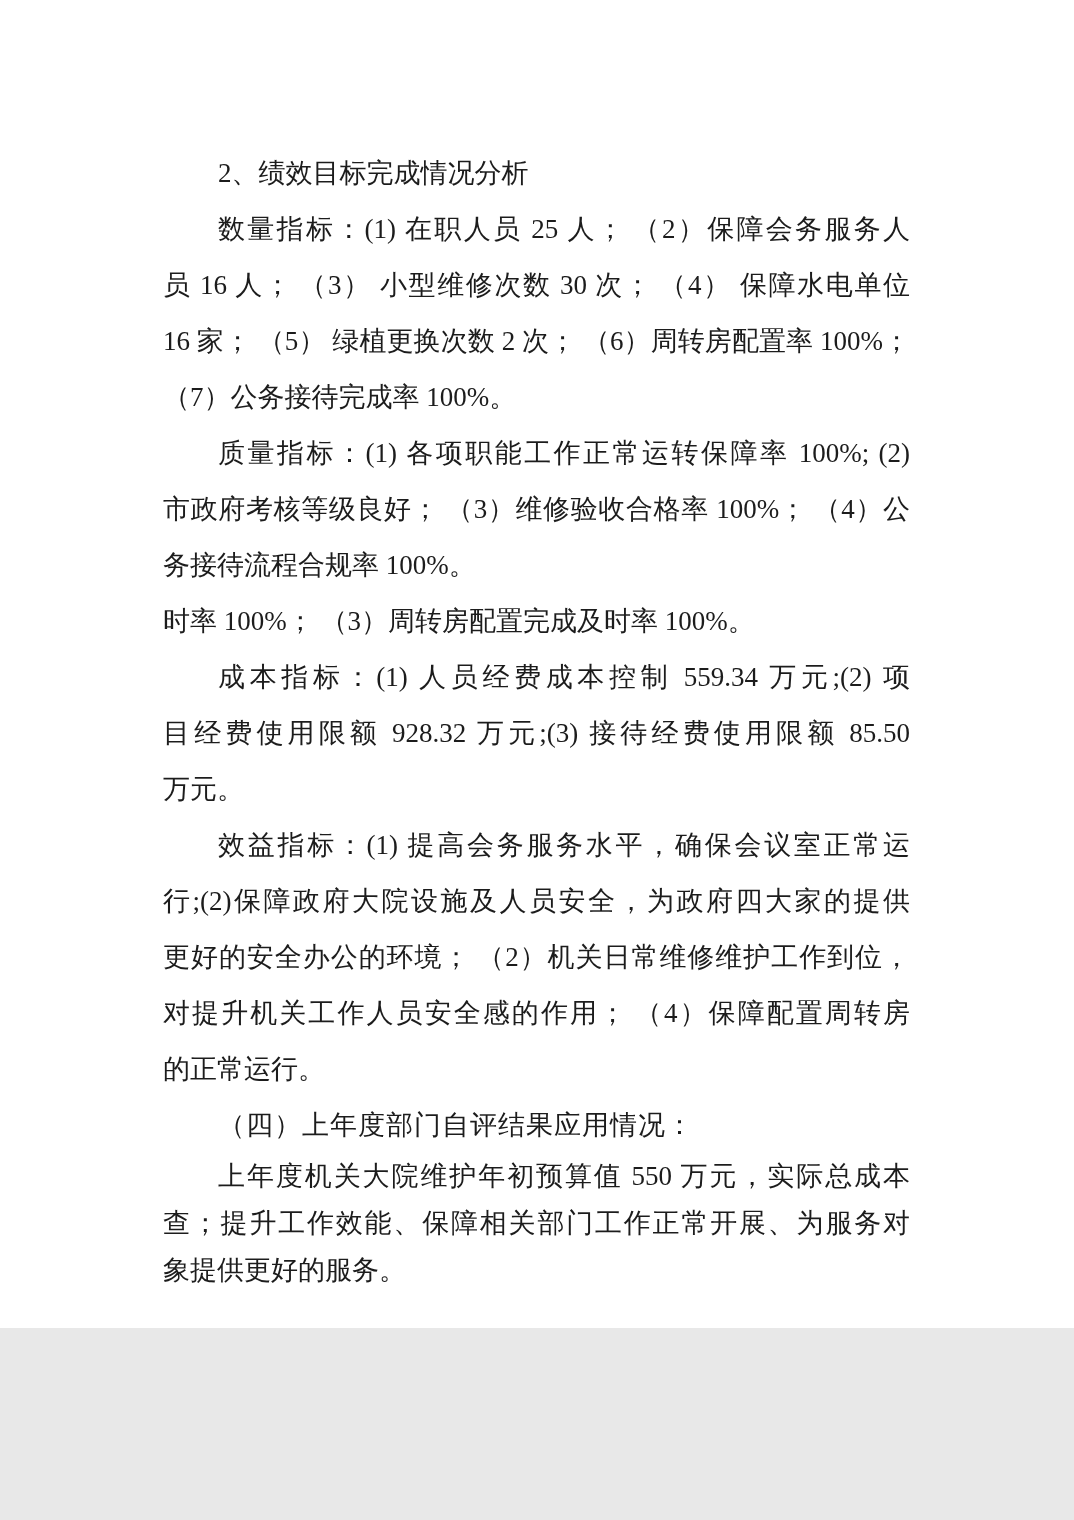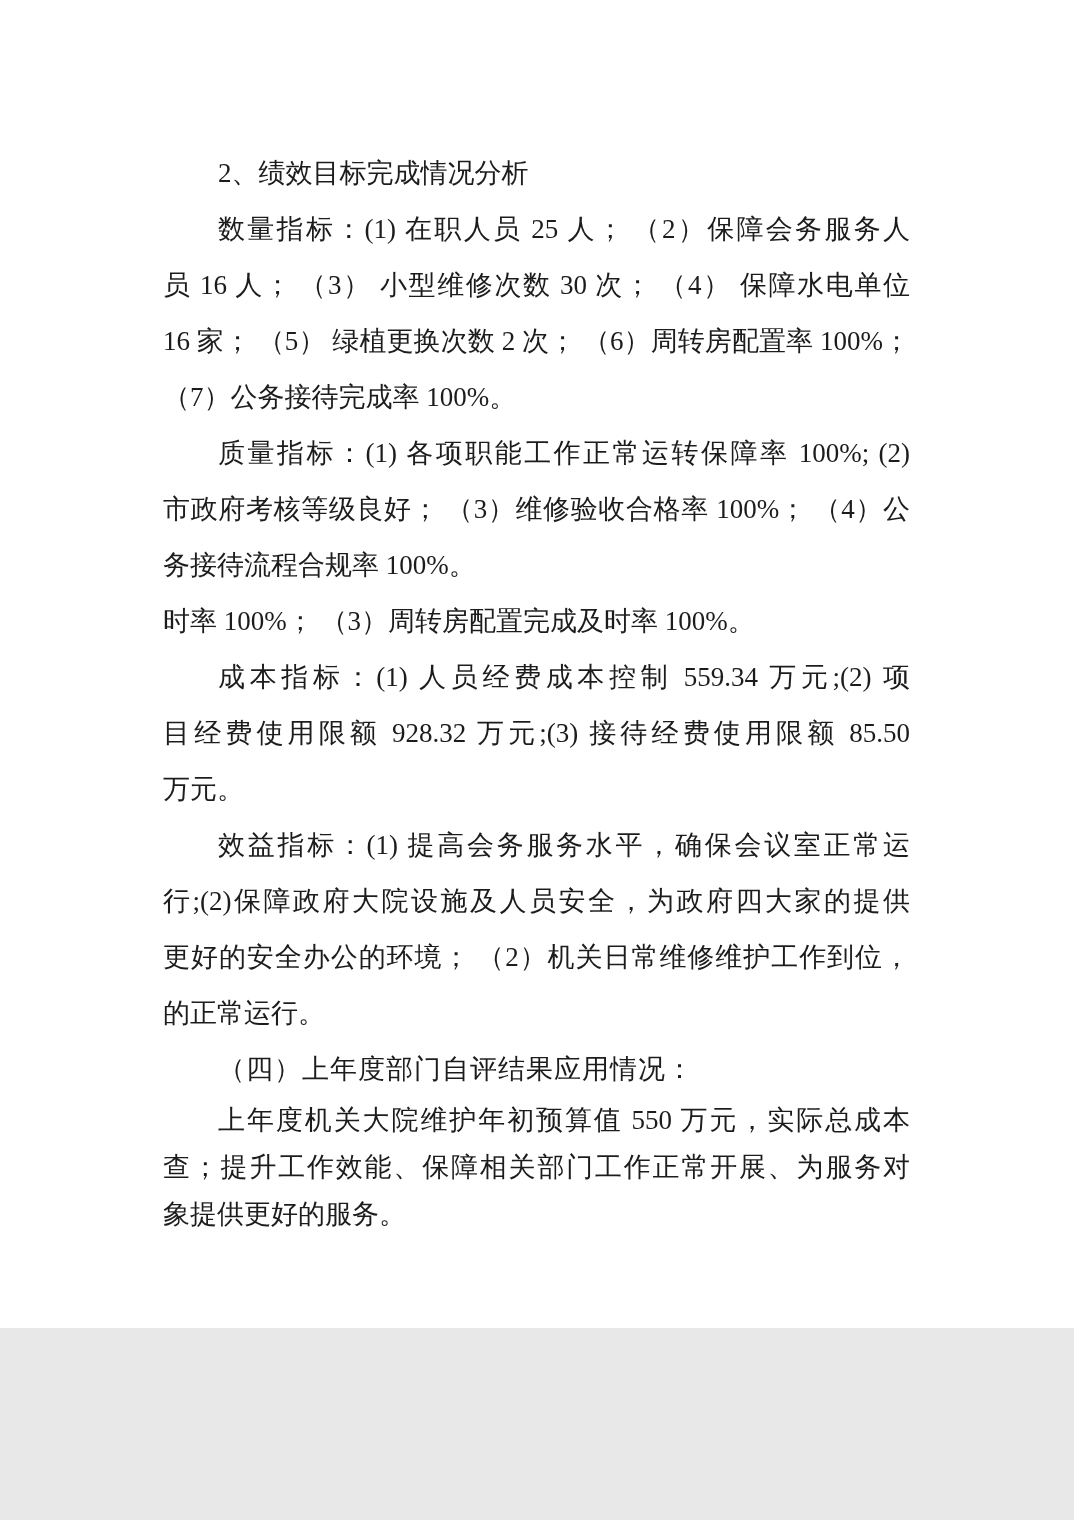--- a/index.html
+++ b/index.html
@@ -71,20 +71,21 @@
       <div class="line indent full">质量指标：(1) 各项职能工作正常运转保障率 100%; (2)</div>
       <div class="line full">市政府考核等级良好； （3）维修验收合格率 100%； （4）公</div>
       <div class="line">务接待流程合规率 100%。</div>
       <div class="line">时率 100%； （3）周转房配置完成及时率 100%。</div>
       <div class="line indent full">成本指标：(1) 人员经费成本控制 559.34 万元;(2) 项</div>
       <div class="line full">目经费使用限额 928.32 万元;(3) 接待经费使用限额 85.50</div>
       <div class="line">万元。</div>
       <div class="line indent full">效益指标：(1) 提高会务服务水平，确保会议室正常运</div>
       <div class="line full">行;(2)保障政府大院设施及人员安全，为政府四大家的提供</div>
       <div class="line full">更好的安全办公的环境； （2）机关日常维修维护工作到位，</div>
+      <div class="line full">对提升机关工作人员安全感的作用； （4）保障配置周转房</div>
       <div class="line">的正常运行。</div>
       <div class="line indent bold">（四）上年度部门自评结果应用情况：</div>
       <div class="line indent full tight">上年度机关大院维护年初预算值 550 万元，实际总成本</div>
       <div class="line full tight">查；提升工作效能、保障相关部门工作正常开展、为服务对</div>
       <div class="line tight">象提供更好的服务。</div>
     </div>
   <div class="page-number">22</div>
 </div>
 
 </body></html>

